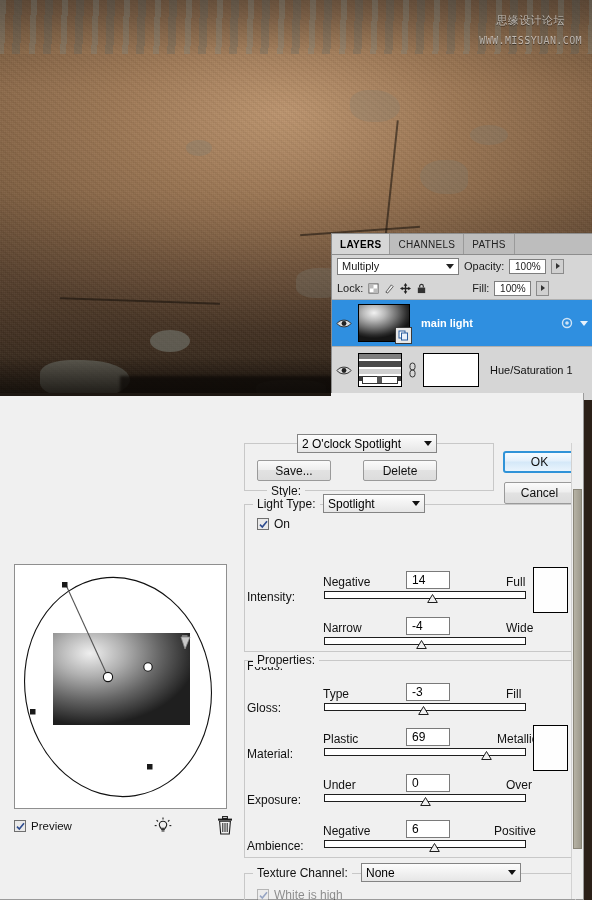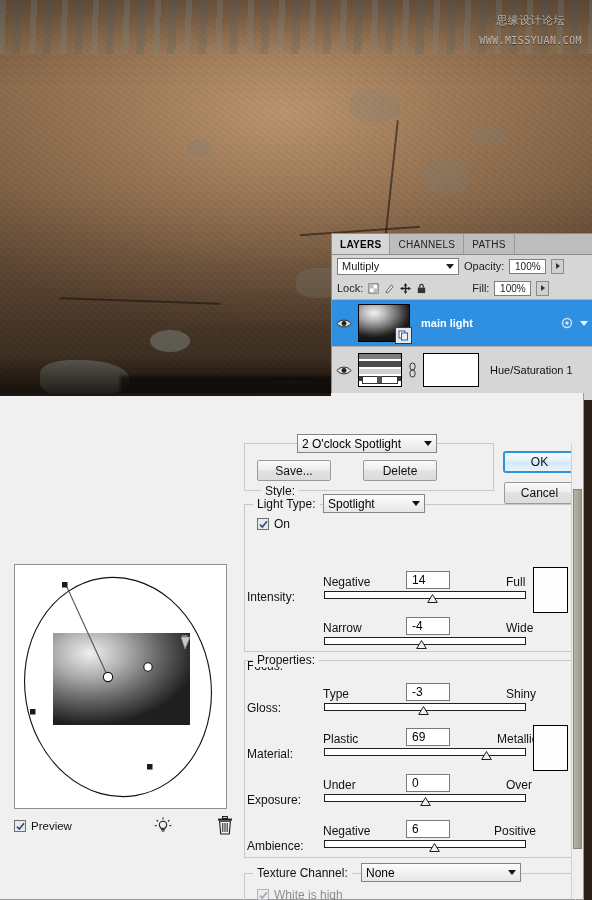--- a/index.html
+++ b/index.html
@@ -367,21 +367,21 @@
           <g stroke="#1d1d1d" stroke-width="1">
               <line x1="5.8" y1="7" x2="5.8" y2="16"></line>
               <line x1="8" y1="7" x2="8" y2="16"></line>
               <line x1="10.2" y1="7" x2="10.2" y2="16"></line>
             </g>
         </svg>
       </span>
     </div>
 
     <div class="group" style="left:244px;top:25px;width:250px;height:48px;">
-      <span class="grp-title" style="left:16px;top:-8px;margin-top:48px;">Style:</span>
+      <span class="grp-title" style="left:22px;top:-8px;margin-top:48px;">Style:</span>
       <div class="combo" style="position:absolute;left:52px;top:-10px;width:140px;">
         <span>2 O'clock Spotlight</span>
         <i class="caret"></i>
       </div>
       <div class="btn" style="position:absolute;left:12px;top:16px;width:74px;">Save...</div>
       <div class="btn" style="position:absolute;left:118px;top:16px;width:74px;">Delete</div>
     </div>
 
     <div class="btn primary" style="position:absolute;left:503px;top:33px;width:73px;height:22px;">OK</div>
     <div class="btn" style="position:absolute;left:504px;top:64px;width:71px;height:22px;">Cancel</div>
@@ -428,21 +428,21 @@
             </svg>
         </div>
       </div>
     </div>
 
     <div class="group" style="left:244px;top:242px;width:332px;height:198px;">
       <span class="grp-title">Properties:</span>
 
       <span class="ctl-label" style="position:absolute;left:2px;top:40px;text-align:right;">Gloss:</span>
       <span class="endlabel" style="left:78px;top:26px;">Type</span>
-      <span class="endlabel" style="left:261px;top:26px;">Shiny</span>
+      <span class="endlabel" style="left:261px;top:26px;">Fill</span>
       <div class="valbox" style="left:161px;top:22px;">-3</div>
       <div class="slider" style="left:79px;top:42px;width:202px;">
         <div class="track"></div>
         <div class="thumb" style="left:94px;">
           <svg width="11" height="9" viewBox="0 0 11 9">
               <path d="M5.5 0.5 L10.3 8.5 L0.7 8.5 Z" fill="#f0f0f0" stroke="#1d1d1d" stroke-width="1"></path>
             </svg>
         </div>
       </div>
 

